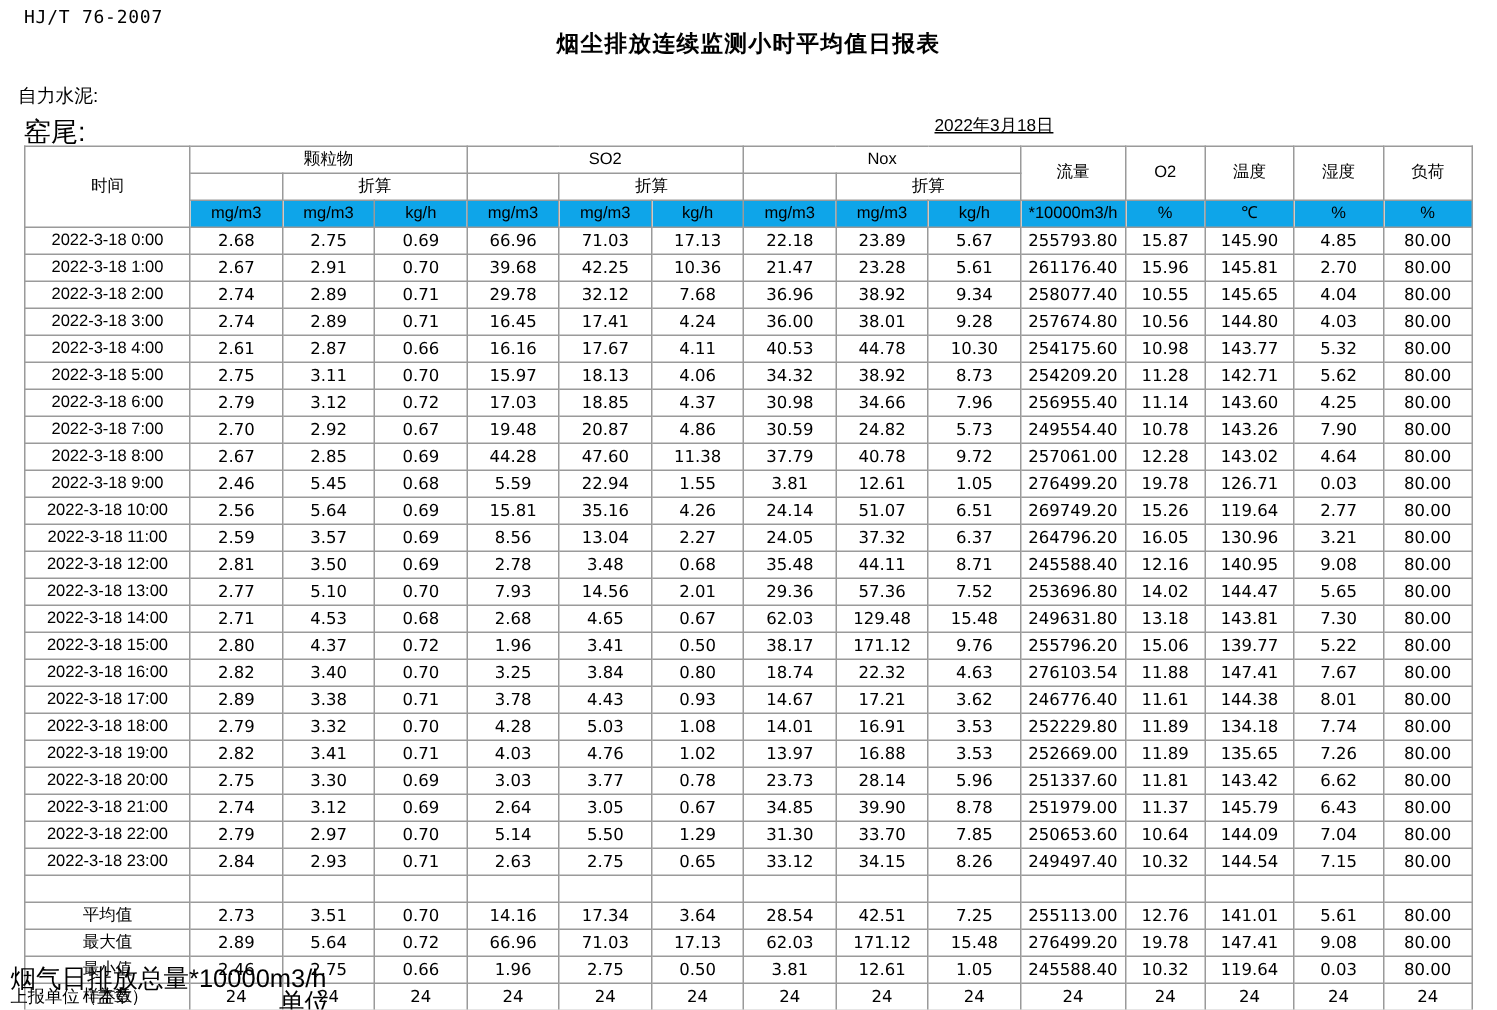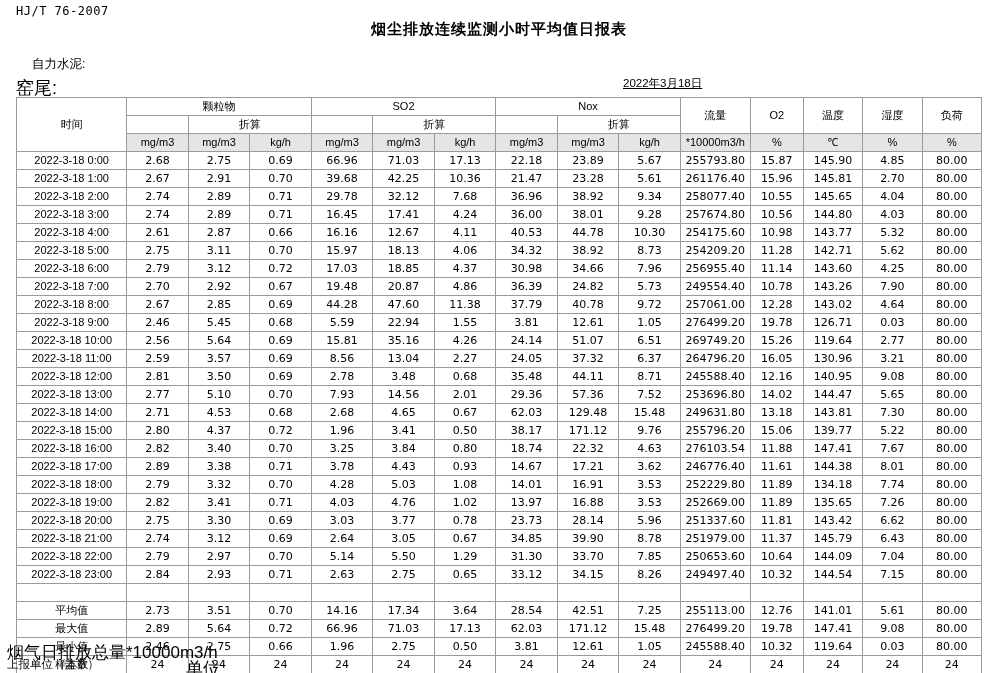--- a/index.html
+++ b/index.html
@@ -29,21 +29,21 @@
     left: 0;
     right: 0;
     top: 20px;
     text-align: center;
     font-size: 15px;
     font-weight: bold;
     letter-spacing: 1px;
   }
   .org-name {
     position: absolute;
-    left: 32px;
+    left: 12px;
     top: 56px;
     font-size: 12.5px;
   }
   .tail-label {
     position: absolute;
     left: 16px;
     top: 76px;
     font-size: 18px;
   }
   .report-date {
@@ -67,21 +67,21 @@
     padding: 0;
     height: 17px;
     line-height: 17px;
     text-align: center;
     font-weight: normal;
     white-space: nowrap;
     overflow: hidden;
   }
   .hdr-group { height: 18px; }
   .hdr-sub { height: 17px; }
-  .hdr-units td { background: #e5e5e5; height: 18px; }
+  .hdr-units td { background: #0ea5e9; height: 18px; }
   .time-cell { text-align: center; }
   tr.data-row td { height: 17px; }
   td.val { text-align: center; }
   .blank-row td { height: 9px; border-left: 1px solid #9a9a9a; border-right: 1px solid #9a9a9a; border-top: 1px solid #9a9a9a; border-bottom: 1px solid #9a9a9a; }
   .footer-note1 {
     position: absolute;
     left: 7px;
     top: 641px;
     font-size: 17px;
     text-align: right;
@@ -232,21 +232,21 @@
         <td class="val num">144.80</td>
         <td class="val num">4.03</td>
         <td class="val num">80.00</td>
       </tr>
       <tr class="data-row">
         <td class="time-cell">2022-3-18 4:00</td>
         <td class="val num">2.61</td>
         <td class="val num">2.87</td>
         <td class="val num">0.66</td>
         <td class="val num">16.16</td>
-        <td class="val num">12.67</td>
+        <td class="val num">17.67</td>
         <td class="val num">4.11</td>
         <td class="val num">40.53</td>
         <td class="val num">44.78</td>
         <td class="val num">10.30</td>
         <td class="val num">254175.60</td>
         <td class="val num">10.98</td>
         <td class="val num">143.77</td>
         <td class="val num">5.32</td>
         <td class="val num">80.00</td>
       </tr>
@@ -285,21 +285,21 @@
         <td class="val num">80.00</td>
       </tr>
       <tr class="data-row">
         <td class="time-cell">2022-3-18 7:00</td>
         <td class="val num">2.70</td>
         <td class="val num">2.92</td>
         <td class="val num">0.67</td>
         <td class="val num">19.48</td>
         <td class="val num">20.87</td>
         <td class="val num">4.86</td>
-        <td class="val num">36.39</td>
+        <td class="val num">30.59</td>
         <td class="val num">24.82</td>
         <td class="val num">5.73</td>
         <td class="val num">249554.40</td>
         <td class="val num">10.78</td>
         <td class="val num">143.26</td>
         <td class="val num">7.90</td>
         <td class="val num">80.00</td>
       </tr>
       <tr class="data-row">
         <td class="time-cell">2022-3-18 8:00</td>

